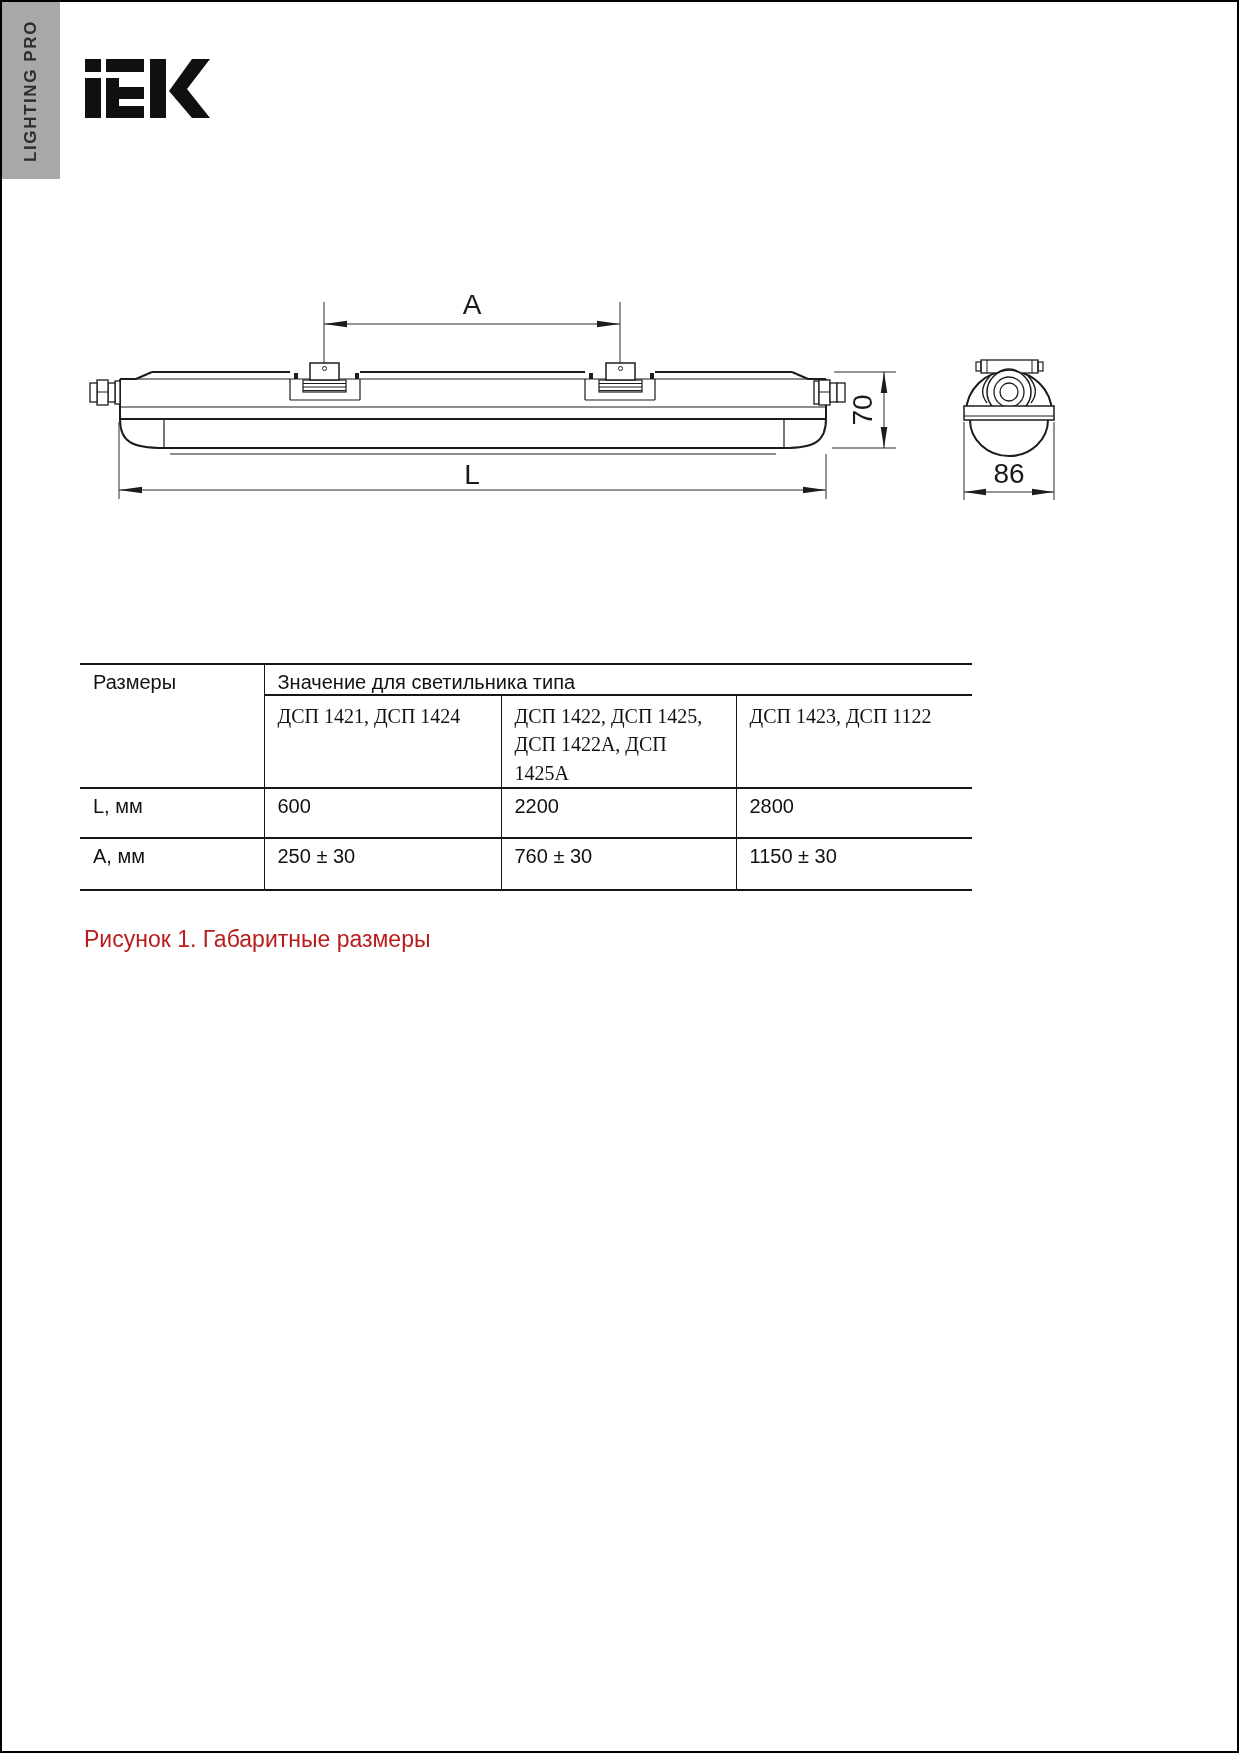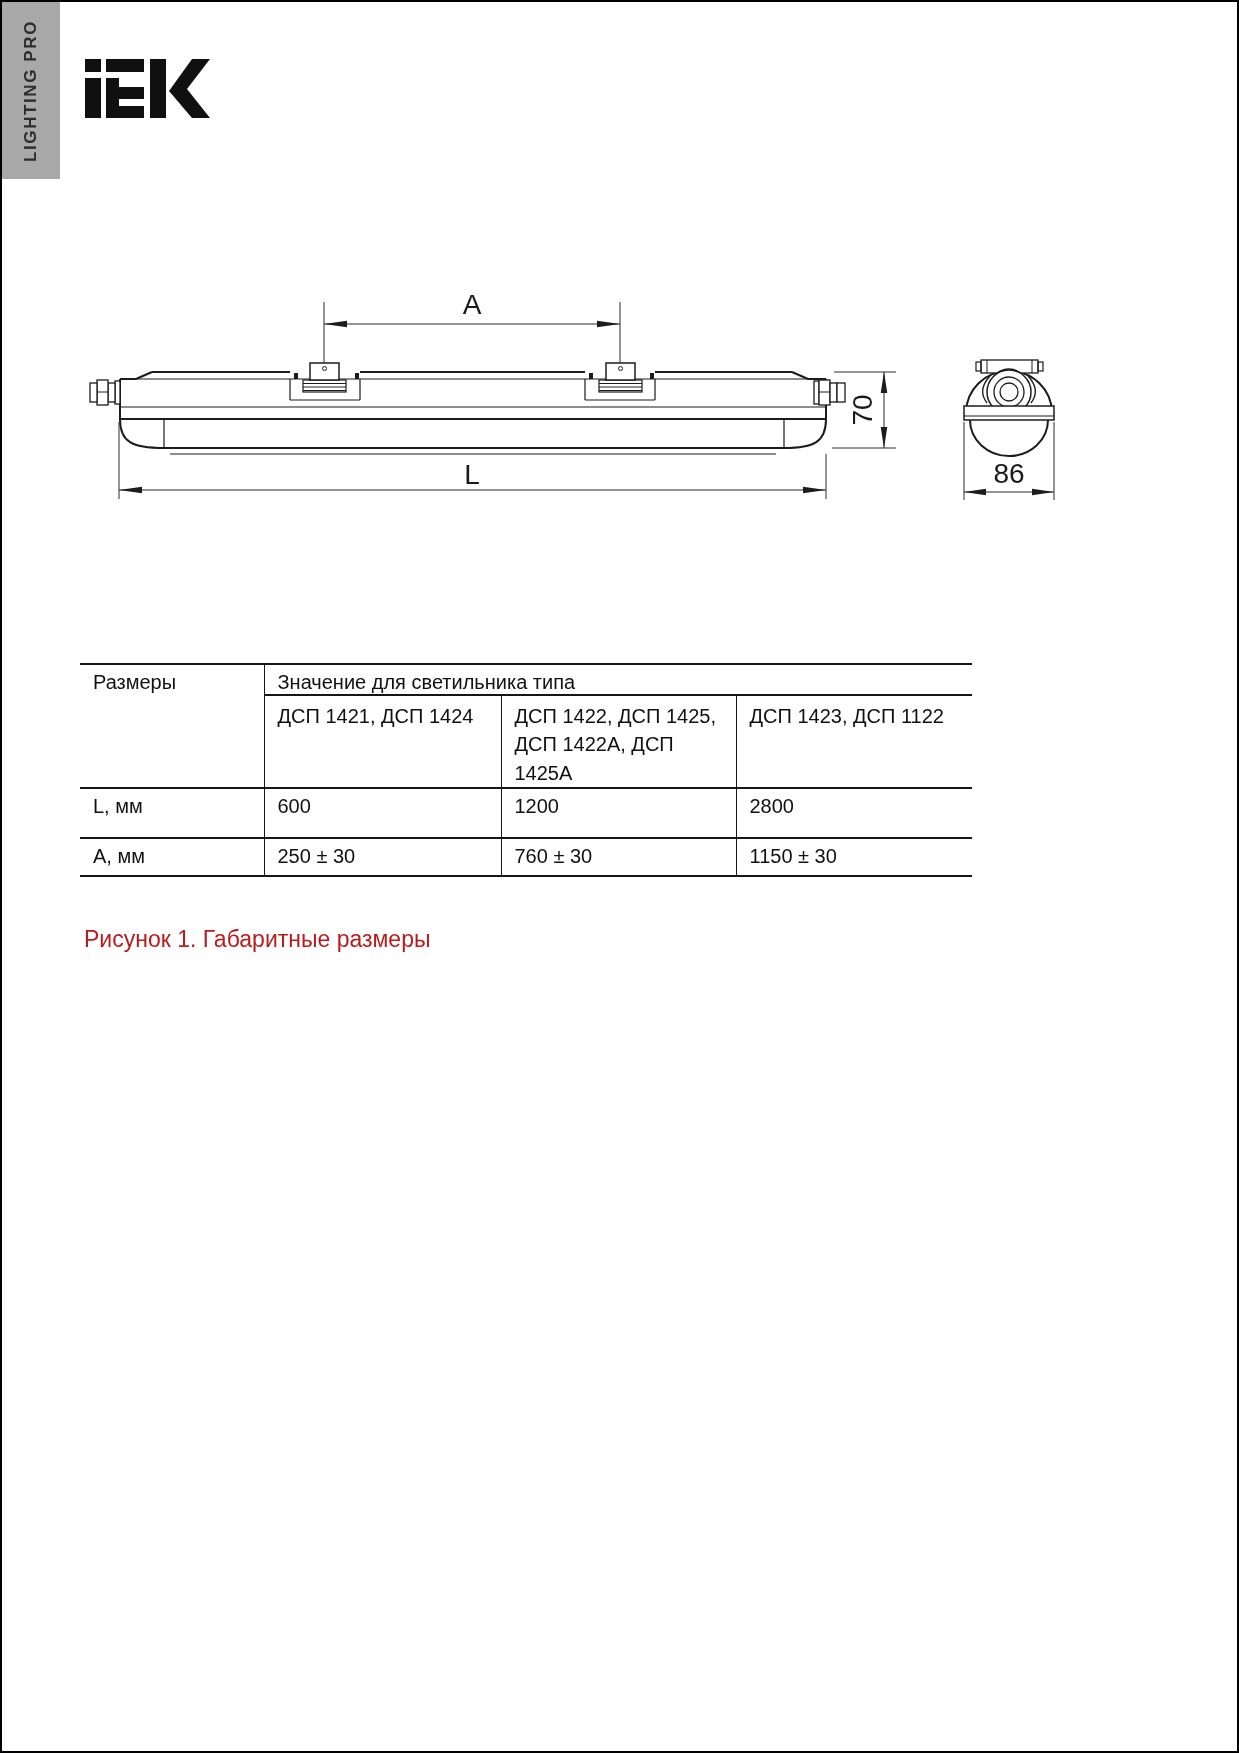--- a/index.html
+++ b/index.html
@@ -39,25 +39,25 @@
     font-size:20px;color:#111;
   }
   .dim-table td{
     vertical-align:top;
     padding:6px 10px 0 13px;
     box-sizing:border-box;
   }
   .dim-table .bt{border-top:2px solid #161616;}
   .dim-table .bb{border-bottom:2px solid #161616;}
   .dim-table .br{border-right:1.5px solid #161616;}
-  .cell-multiline{white-space:pre-line;line-height:1.42;}
+  .cell-multiline{white-space:pre-line;line-height:1.42;font-family:Liberation Serif, serif;}
   tr.r1{height:24px;}
   tr.r2{height:65px;}
   tr.r3{height:50px;}
-  tr.r4{height:38px;}
+  tr.r4{height:52px;}
 </style>
 </head>
 <body>
 
 <div class="page">
 
   <div class="series-bar">
     <span>LIGHTING PRO</span>
   </div>
 
@@ -198,21 +198,21 @@
       </tr>
       <tr class="r2">
         <td class="br bb cell-multiline">ДСП 1421, ДСП 1424</td>
         <td class="br bb cell-multiline">ДСП 1422, ДСП 1425,
 ДСП 1422А, ДСП 1425А</td>
         <td class="bb cell-multiline">ДСП 1423, ДСП 1122</td>
       </tr>
       <tr class="r3">
         <td class="br bb">L, мм</td>
         <td class="br bb">600</td>
-        <td class="br bb">1200</td>
+        <td class="br bb">2200</td>
         <td class="bb">2800</td>
       </tr>
       <tr class="r4">
         <td class="br bb">А, мм</td>
         <td class="br bb">250 ± 30</td>
         <td class="br bb">760 ± 30</td>
         <td class="bb">1150 ± 30</td>
       </tr>
     </tbody>
   </table>

